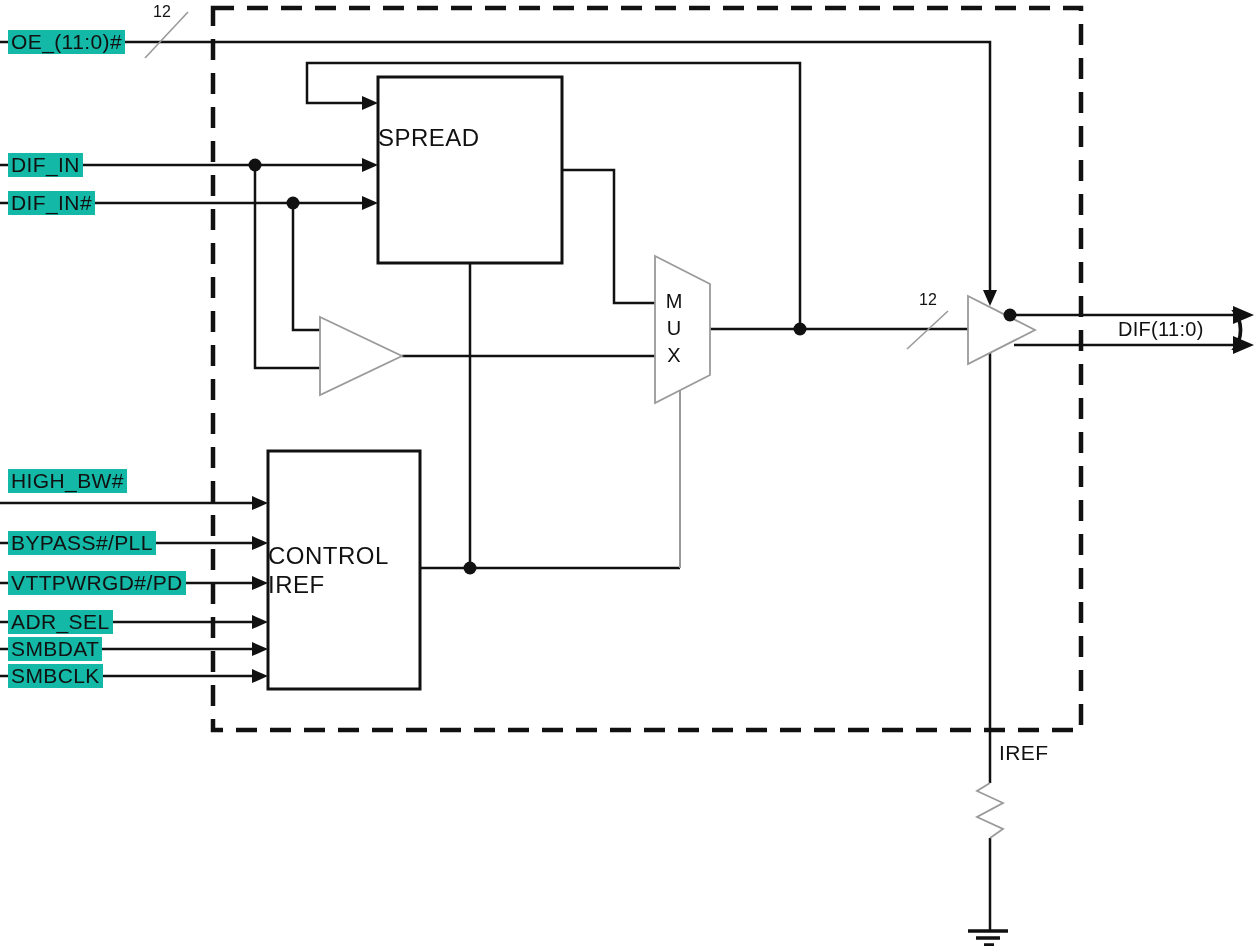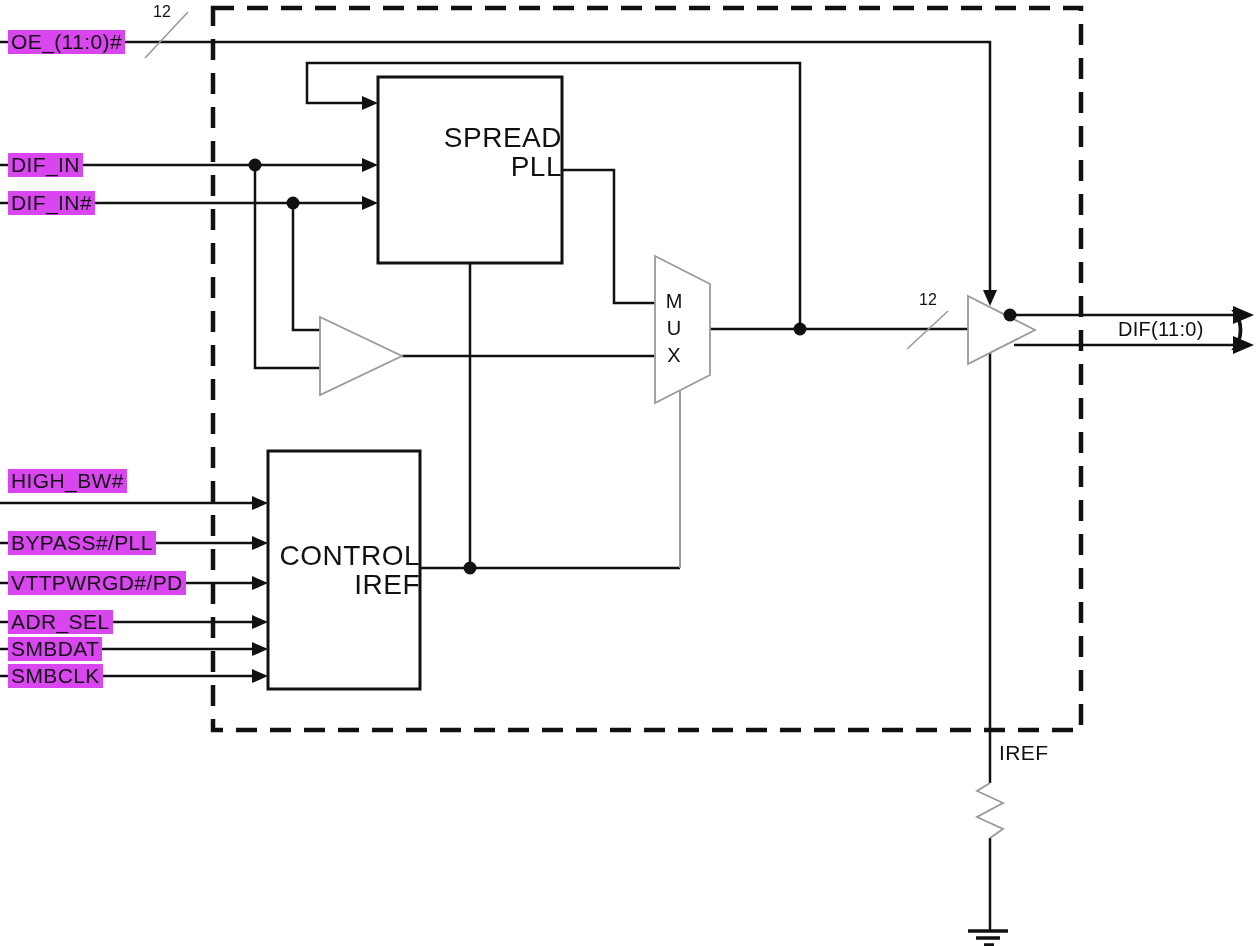--- a/index.html
+++ b/index.html
@@ -5,24 +5,24 @@
   html,body{margin:0;padding:0;background:#fff;}
   .stage{
     position:relative;width:1256px;height:946px;background:#fff;
     font-family:"Liberation Sans", sans-serif;color:#111;overflow:hidden;
   }
   .stage svg{position:absolute;left:0;top:0;}
   .lbl{
     position:absolute;font-size:21px;line-height:24px;white-space:nowrap;
     color:#111;letter-spacing:0.4px;
   }
-  .port{background:#d946ef;padding:0 3px;}
+  .port{background:#14b8a6;padding:0 3px;}
   .busnum{font-size:16px;letter-spacing:0;}
   .blocktext{
-    position:absolute;text-align:right;font-size:28px;line-height:29px;
+    position:absolute;text-align:left;font-size:24px;line-height:29px;
     letter-spacing:0.5px;
   }
   .blocktext span{display:block;}
   .muxtext{
     position:absolute;left:655px;top:288px;width:38px;text-align:center;
     font-size:20px;line-height:27px;
   }
   .muxtext span{display:block;}
   .outlabel{
     position:absolute;left:1118px;top:318px;width:116px;
@@ -106,21 +106,20 @@
   <span class="lbl port" style="left:8px;top:664px">SMBCLK</span>
 
   <span class="lbl busnum" style="left:919px;top:288px">12</span>
   <span class="lbl" style="left:999px;top:741px">IREF</span>
 
   <span class="outlabel">DIF(11:0)</span>
   <span class="bundle">)</span>
 
   <div class="blocktext" style="left:378px;top:123px;width:184px">
     <span>SPREAD</span>
-    <span>PLL</span>
   </div>
 
   <div class="blocktext" style="left:268px;top:541px;width:152px">
     <span>CONTROL</span>
     <span>IREF</span>
   </div>
 
   <div class="muxtext">
     <span>M</span>
     <span>U</span>

